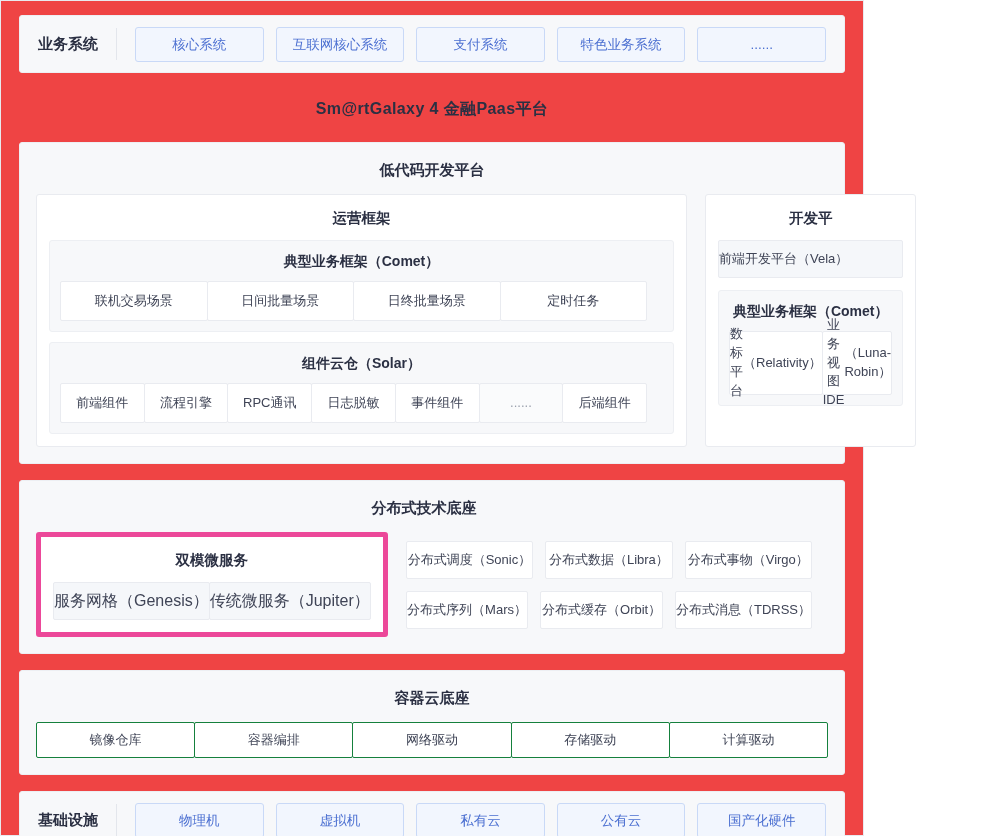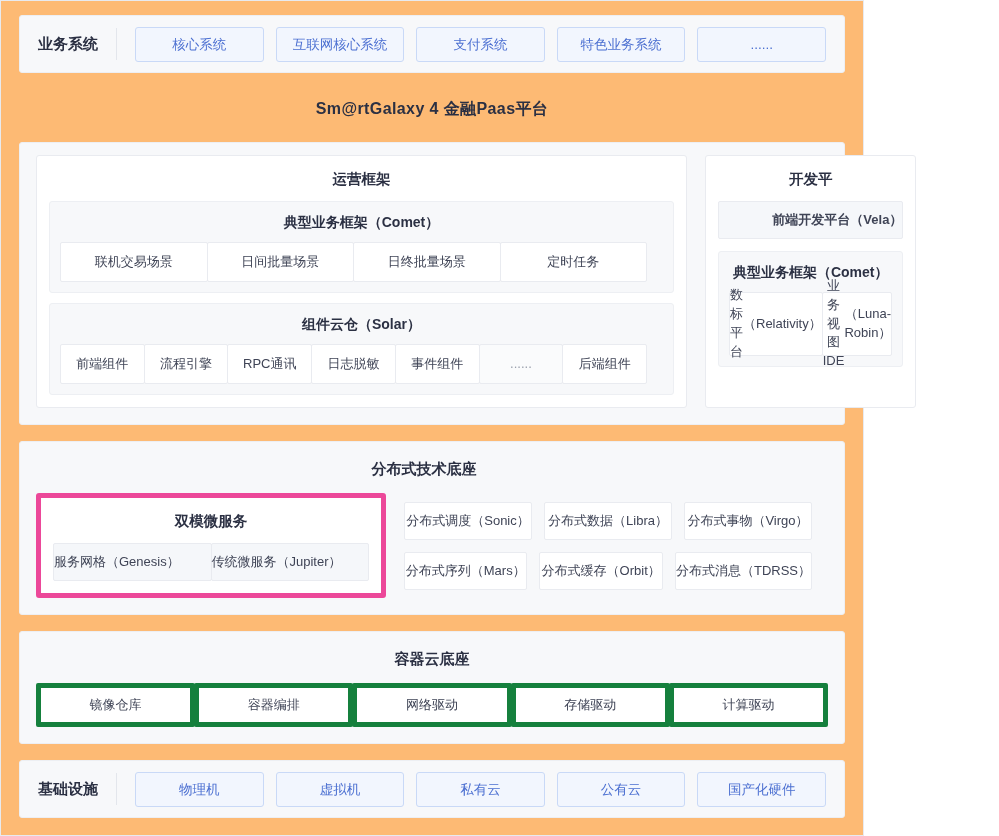--- a/index.html
+++ b/index.html
@@ -13,21 +13,21 @@
     font-family: "Liberation Sans", "DejaVu Sans", sans-serif;
     color: #333333;
     -webkit-font-smoothing: antialiased;
   }
   .page {
     position: relative;
     width: 864px;
     height: 836px;
     box-sizing: border-box;
     padding: 14px 18px;
-    background: #fdba74;
+    background: #ef4444;
     border: 1px solid #e8eaef;
   }
 
   
   .band {
     background: #f7f8fa;
     border: 1px solid #edeff3;
     border-radius: 3px;
     box-sizing: border-box;
   }
@@ -147,28 +147,27 @@
   }
   .chip:last-child { margin-right: 16px; }
   .chip.dots { color: #9aa0ad; background: #fafbfc; }
 
   .gap-8 { height: 10px; }
 
   
   .vela-chip {
     height: 36px;
     line-height: 36px;
-    text-align: right;
+    text-align: left;
     font-size: 13px;
     color: #3f4456;
     background: #f5f7fa;
     border: 1px solid #e9ebf0;
     border-radius: 2px;
     margin-bottom: 12px;
-    font-weight: bold;
   }
   .two-chips { display: flex; gap: 0; }
   .tall-chip {
     flex: 1;
     height: 62px;
     display: flex;
     align-items: center;
     justify-content: center;
     font-size: 13px;
     line-height: 1.45;
@@ -194,21 +193,21 @@
     border-radius: 3px;
     padding: 10px 12px 12px 12px;
     box-sizing: border-box;
   }
   .dist-left .pair { display: flex; gap: 0; }
   .soft-chip {
     flex: 1;
     height: 36px;
     line-height: 36px;
     text-align: left;
-    font-size: 13px;
+    font-size: 16px;
     color: #3f4456;
     background: #f5f7fa;
     border: 1px solid #e9ebf0;
     border-radius: 2px;
     margin-right: -1px;
     white-space: nowrap;
   }
   .soft-chip:last-child { margin-right: 0; }
   .dist-right { flex: 1; display: flex; flex-direction: column; justify-content: center; gap: 12px; }
   .dist-right .grid3 { display: flex; gap: 12px; }
@@ -232,21 +231,21 @@
   }
   .cc-chips { display: flex; gap: 0; }
   .cc-chip {
     flex: 1;
     height: 34px;
     line-height: 34px;
     text-align: center;
     font-size: 13px;
     color: #3f4456;
     background: #ffffff;
-    border: 5px solid #15803d;
+    border: 1px solid #15803d;
     border-radius: 2px;
     margin-right: -1px;
     white-space: nowrap;
   }
   .cc-chip:last-child { margin-right: 0; }
 
   
   .infra-row {
     display: flex;
     align-items: center;
@@ -280,20 +279,21 @@
       <div class="biz-cell">互联网核心系统</div>
       <div class="biz-cell">支付系统</div>
       <div class="biz-cell">特色业务系统</div>
       <div class="biz-cell">......</div>
     </div>
   </div>
 
   <div class="platform-title">Sm@rtGalaxy 4  金融Paas平台</div>
 
   <div class="band lowcode">
+    <div class="band-title">低代码开发平台</div>
     <div class="lowcode-cols">
 
       <div class="card col-left">
         <div class="card-title">运营框架</div>
 
         <div class="sub-card">
           <div class="sub-title">典型业务框架（Comet）</div>
           <div class="chips">
             <div class="chip">联机交易场景</div>
             <div class="chip">日间批量场景</div>

